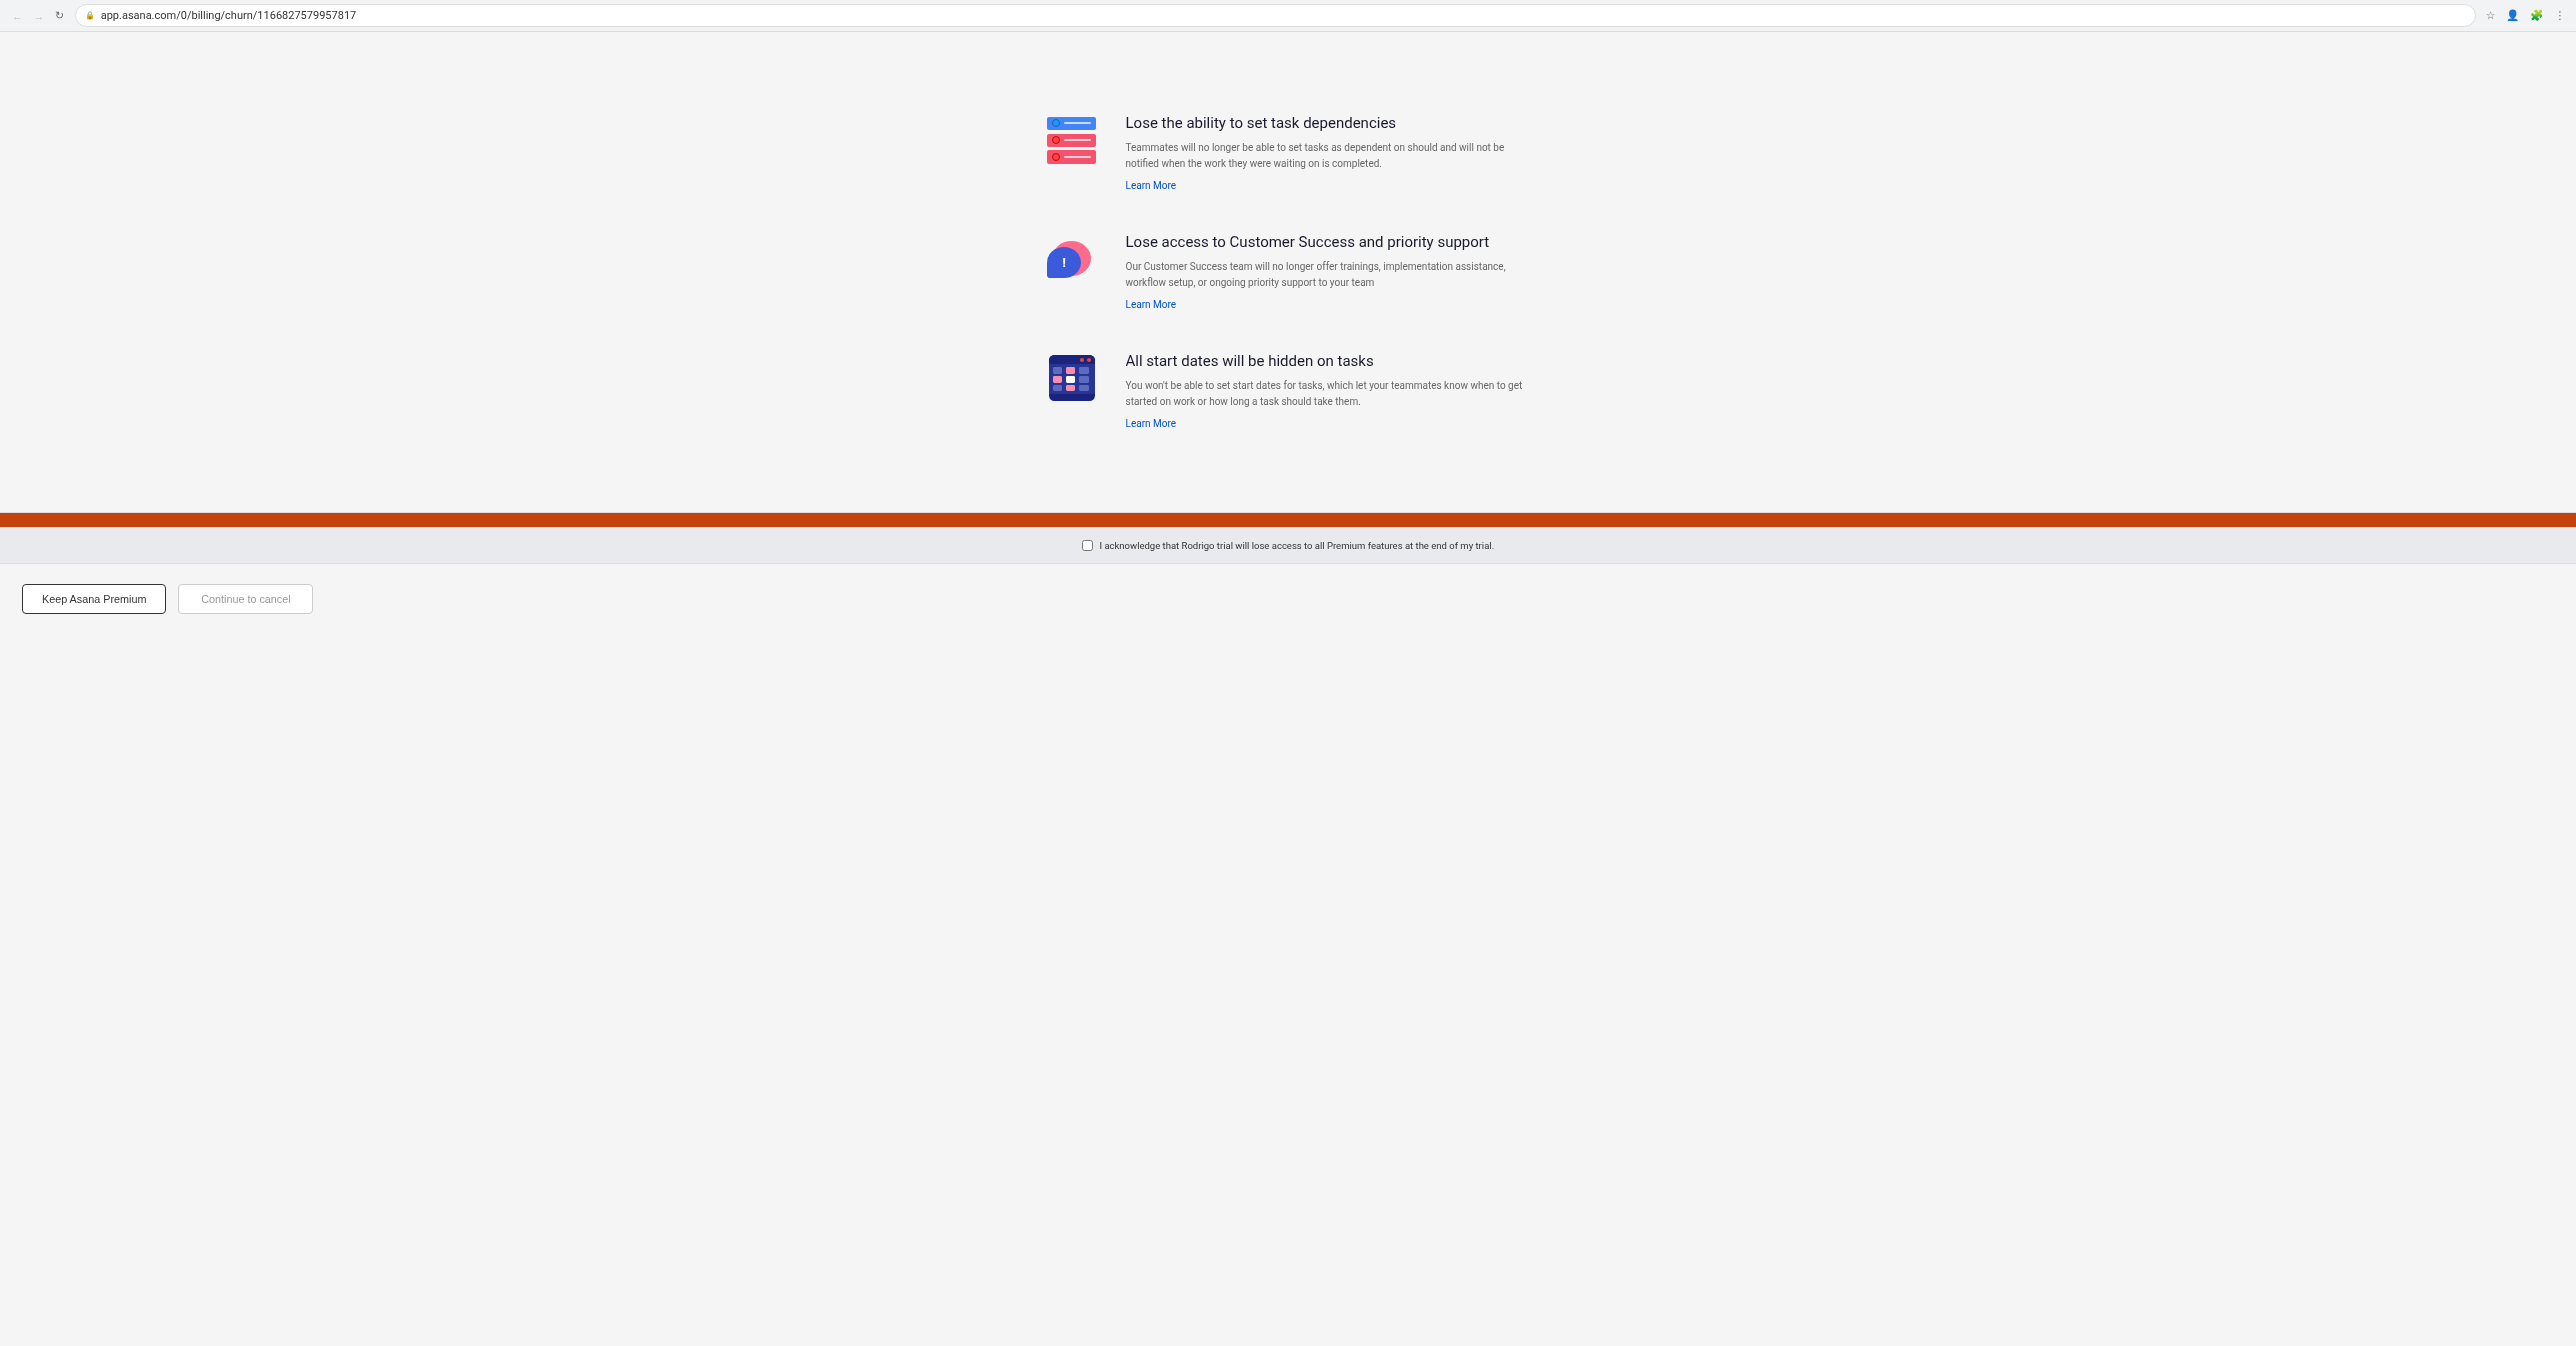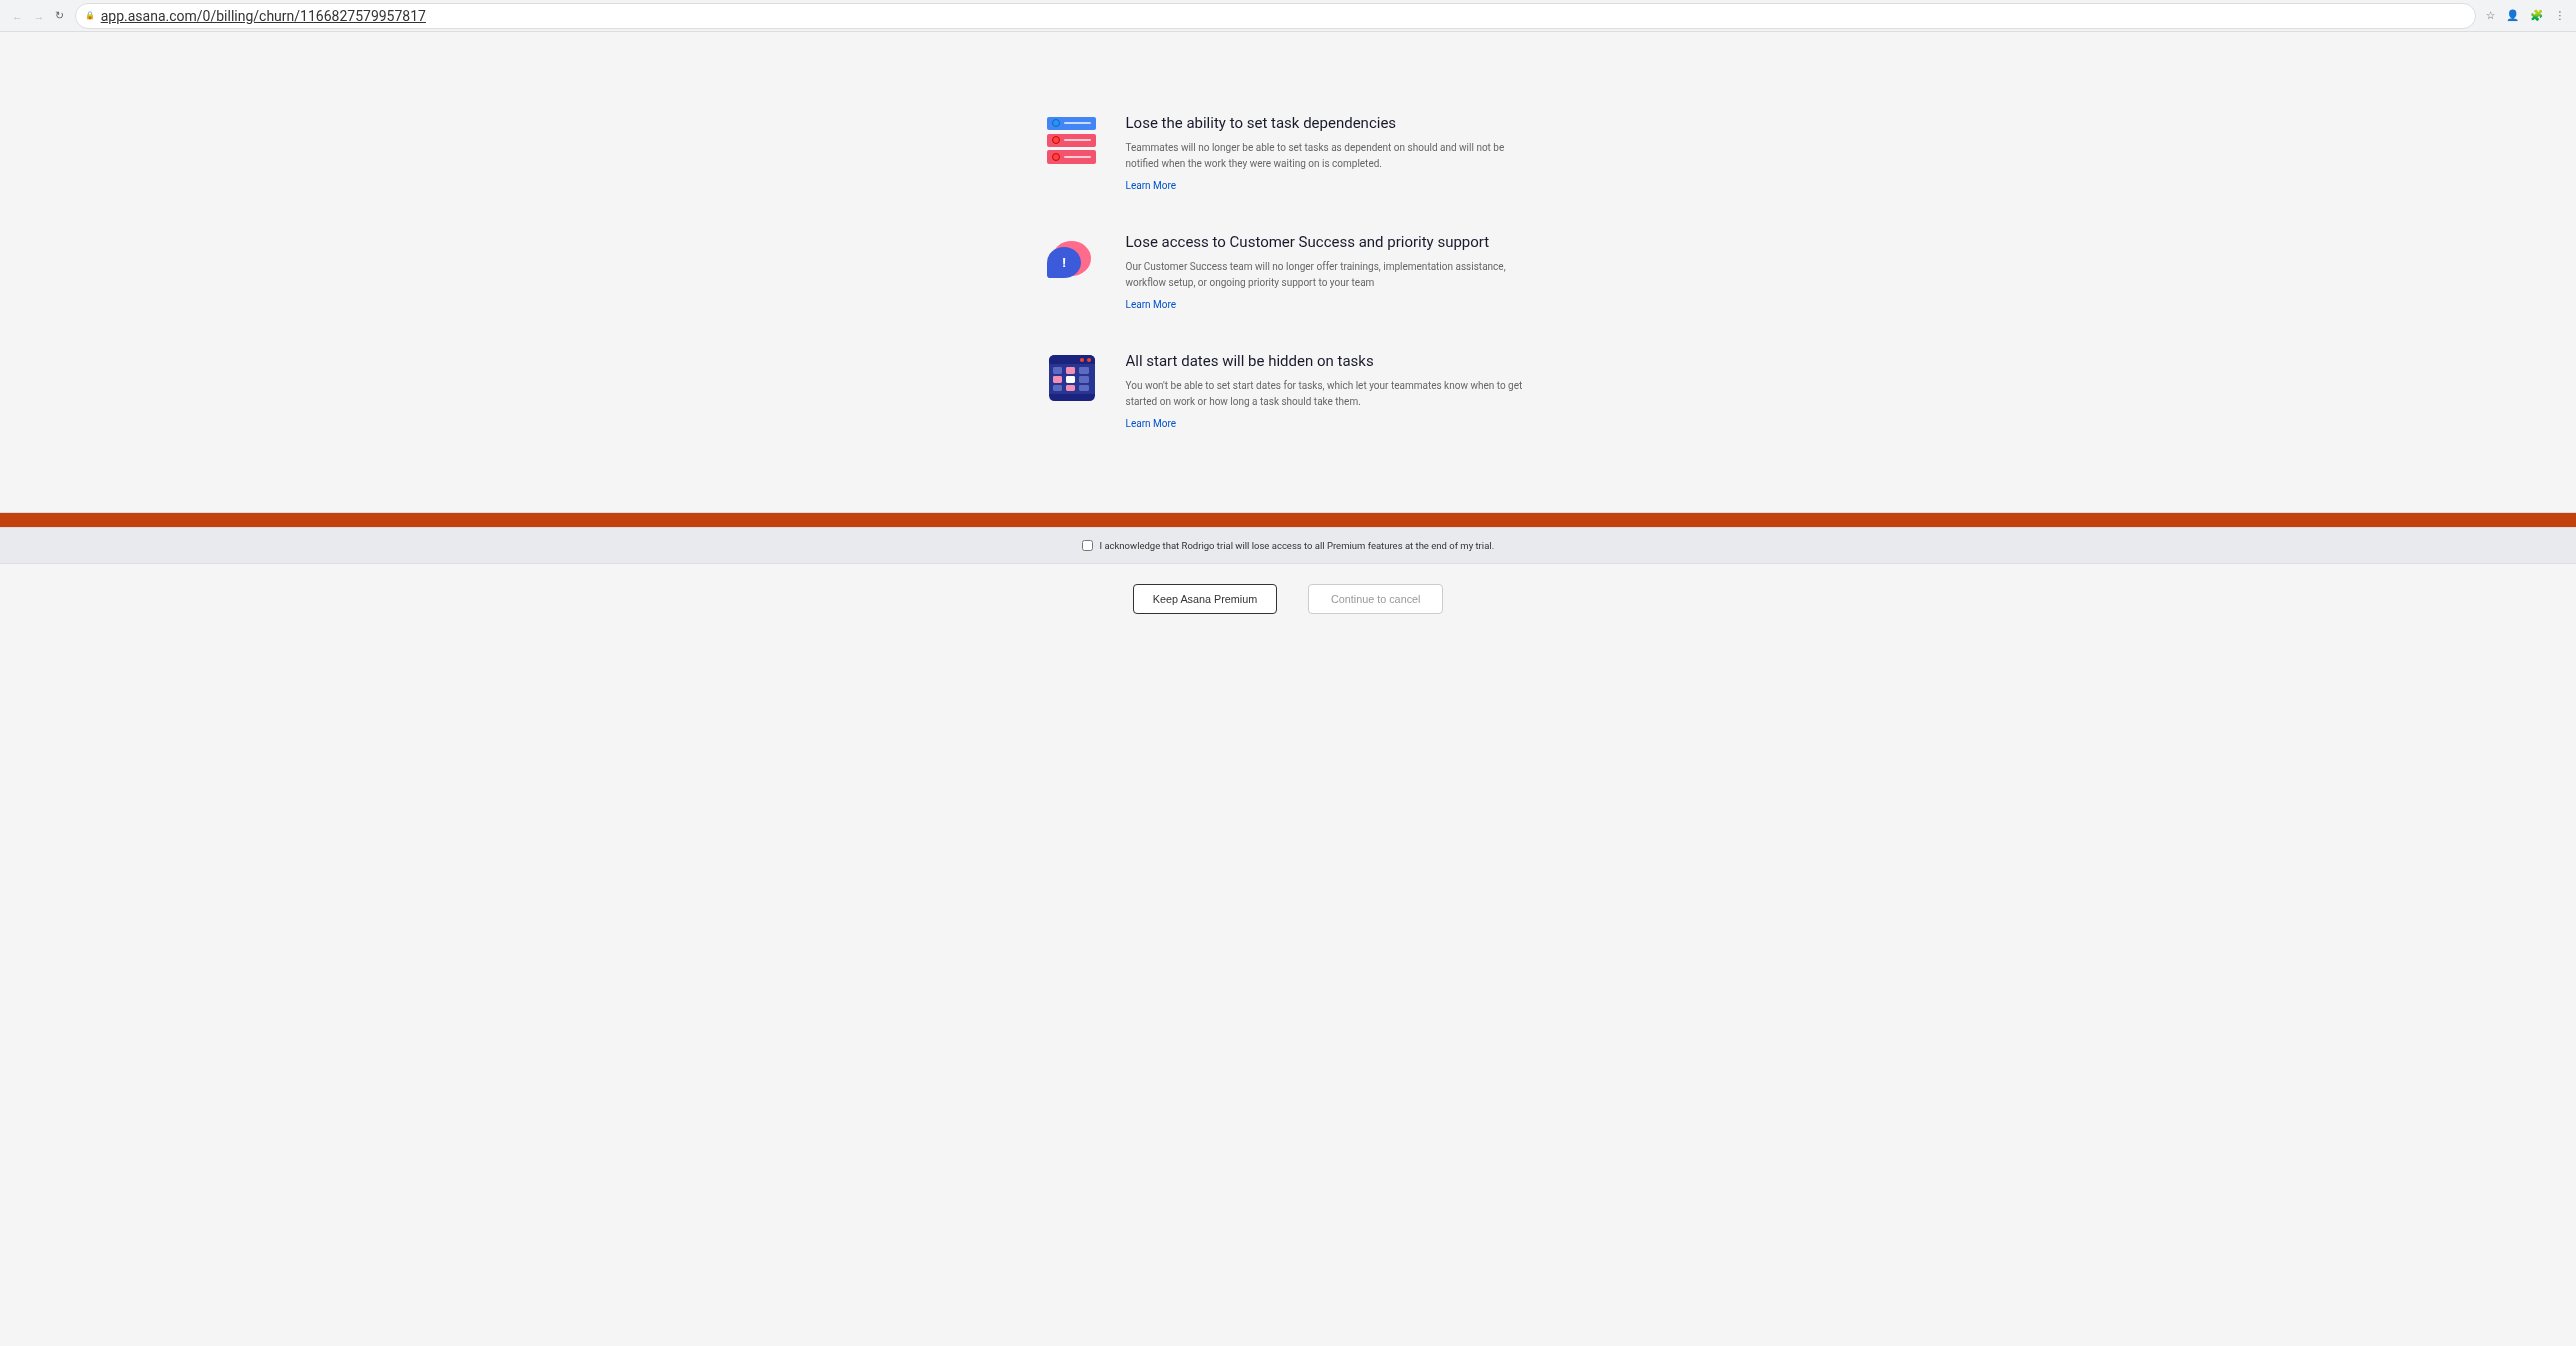--- a/index.html
+++ b/index.html
@@ -70,22 +70,21 @@
       color: #333;
     }
 
     .lock-icon {
       color: #666;
       font-size: 8px;
     }
 
     .address-text {
       color: #333;
-      font-size: 14px;
-      text-decoration: underline;
+      font-size: 11px;
     }
 
     .browser-actions {
       display: flex;
       gap: 5.4px;
       align-items: center;
     }
 
     .browser-action-btn {
       background: none;
@@ -350,22 +349,21 @@
     .ack-text {
       font-size: 9.5px;
       color: #333;
     }
 
     
     .action-buttons-area {
       background: #f5f5f5;
       padding: 20px 22px;
       display: flex;
-      justify-content: center;
-      gap: 31px;
+      gap: 12px;
     }
 
     .btn-keep {
       background: white;
       border: 1px solid #333;
       border-radius: 4px;
       padding: 8px 19px;
       font-size: 10.8px;
       font-weight: 500;
       color: #333;

